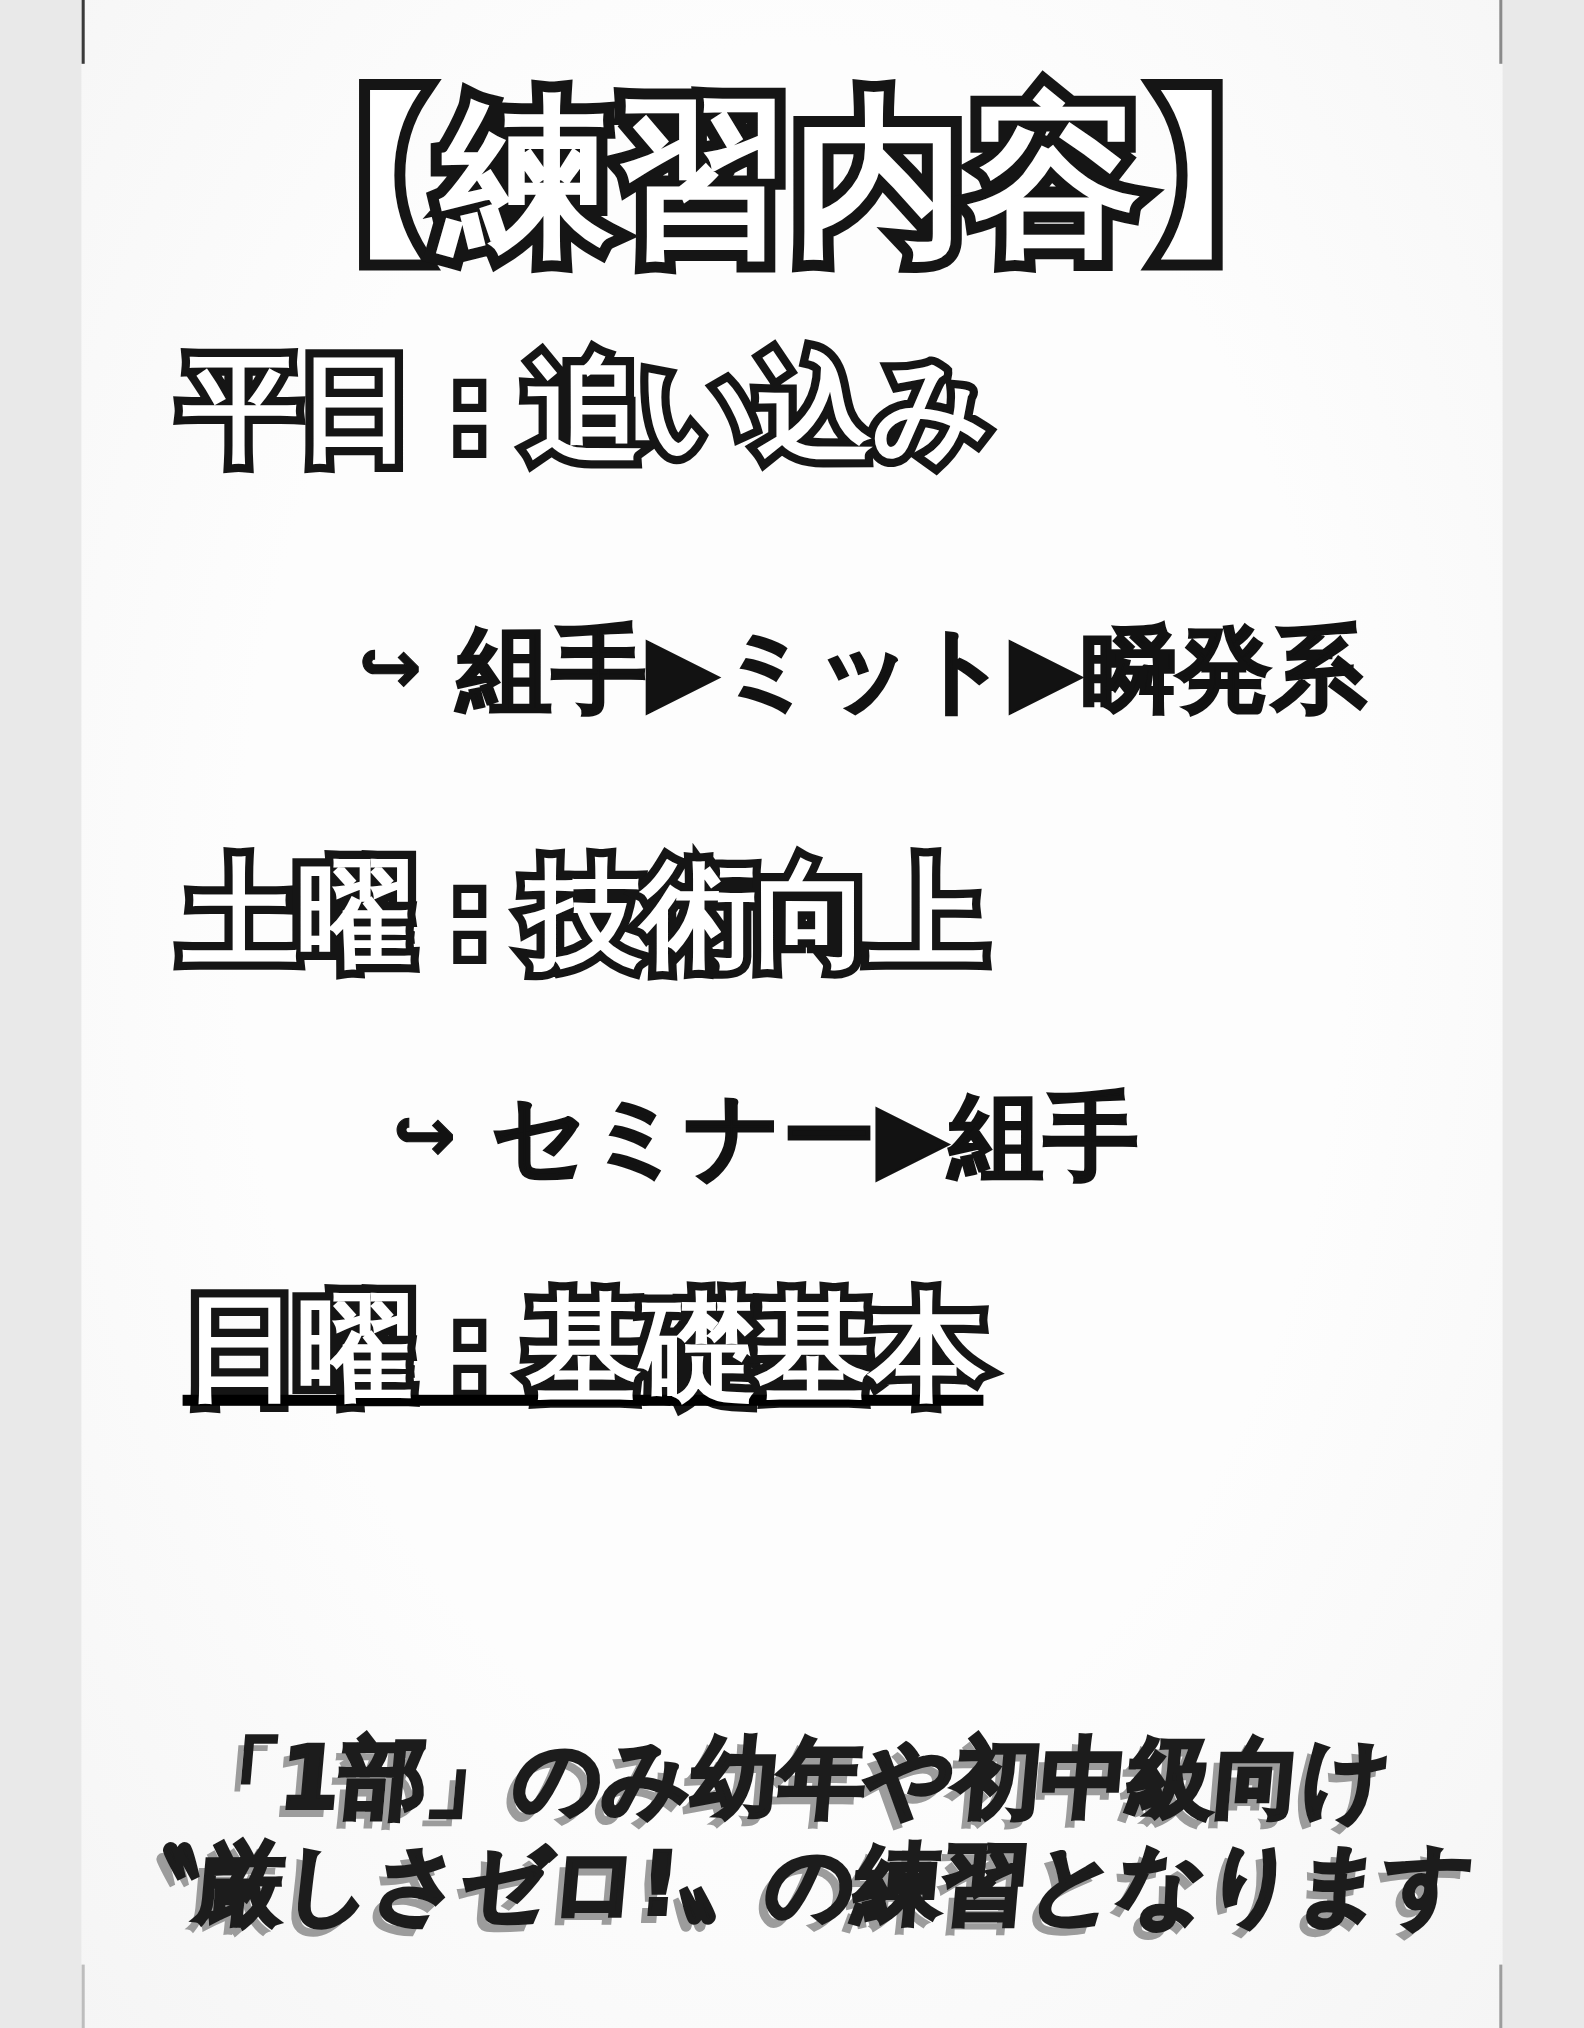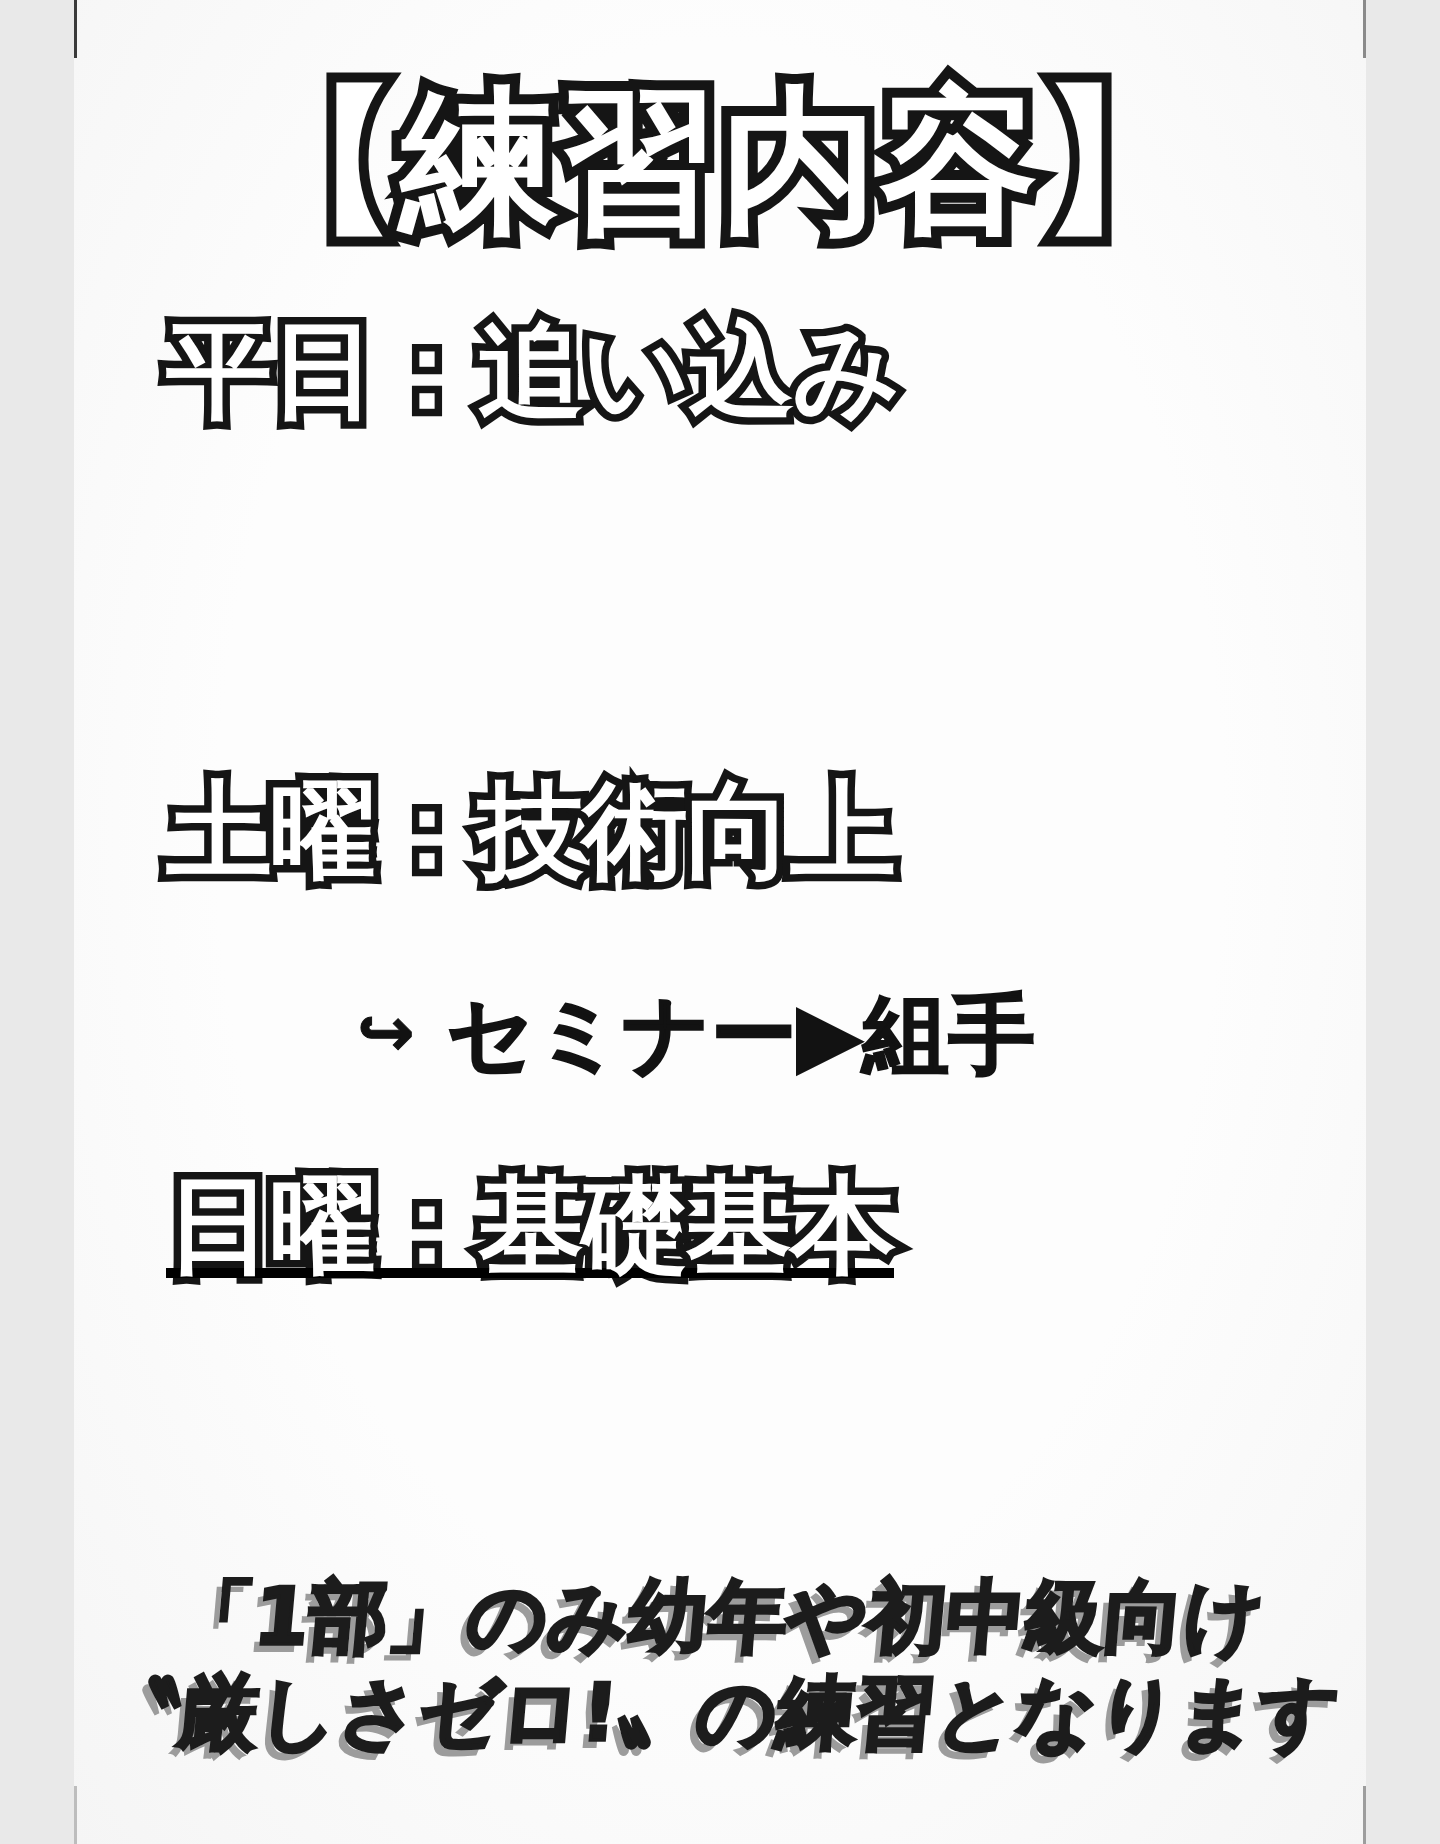--- a/index.html
+++ b/index.html
@@ -105,20 +105,23 @@
 
 <div class="poster">
 
   <div class="line outlined title-line">
     <span class="stroke-layer">【練習内容】</span><span class="fill-layer">【練習内容】</span>
   </div>
 
   <div class="line outlined day-line" id="day-line-1">
     <span class="stroke-layer">平日：追い込み</span><span class="fill-layer">平日：追い込み</span>
   </div>
+  <div class="line detail-line" id="detail-line-1">
+    <span class="hook-arrow">↪</span><span>組手▶ミット▶瞬発系</span>
+  </div>
 
   <div class="line outlined day-line" id="day-line-2">
     <span class="stroke-layer">土曜：技術向上</span><span class="fill-layer">土曜：技術向上</span>
   </div>
   <div class="line detail-line" id="detail-line-2">
     <span class="hook-arrow">↪</span><span>セミナー▶組手</span>
   </div>
 
   <div class="line outlined day-line" id="day-line-3">
     <span class="stroke-layer">日曜：基礎基本</span><span class="fill-layer">日曜：基礎基本</span>

